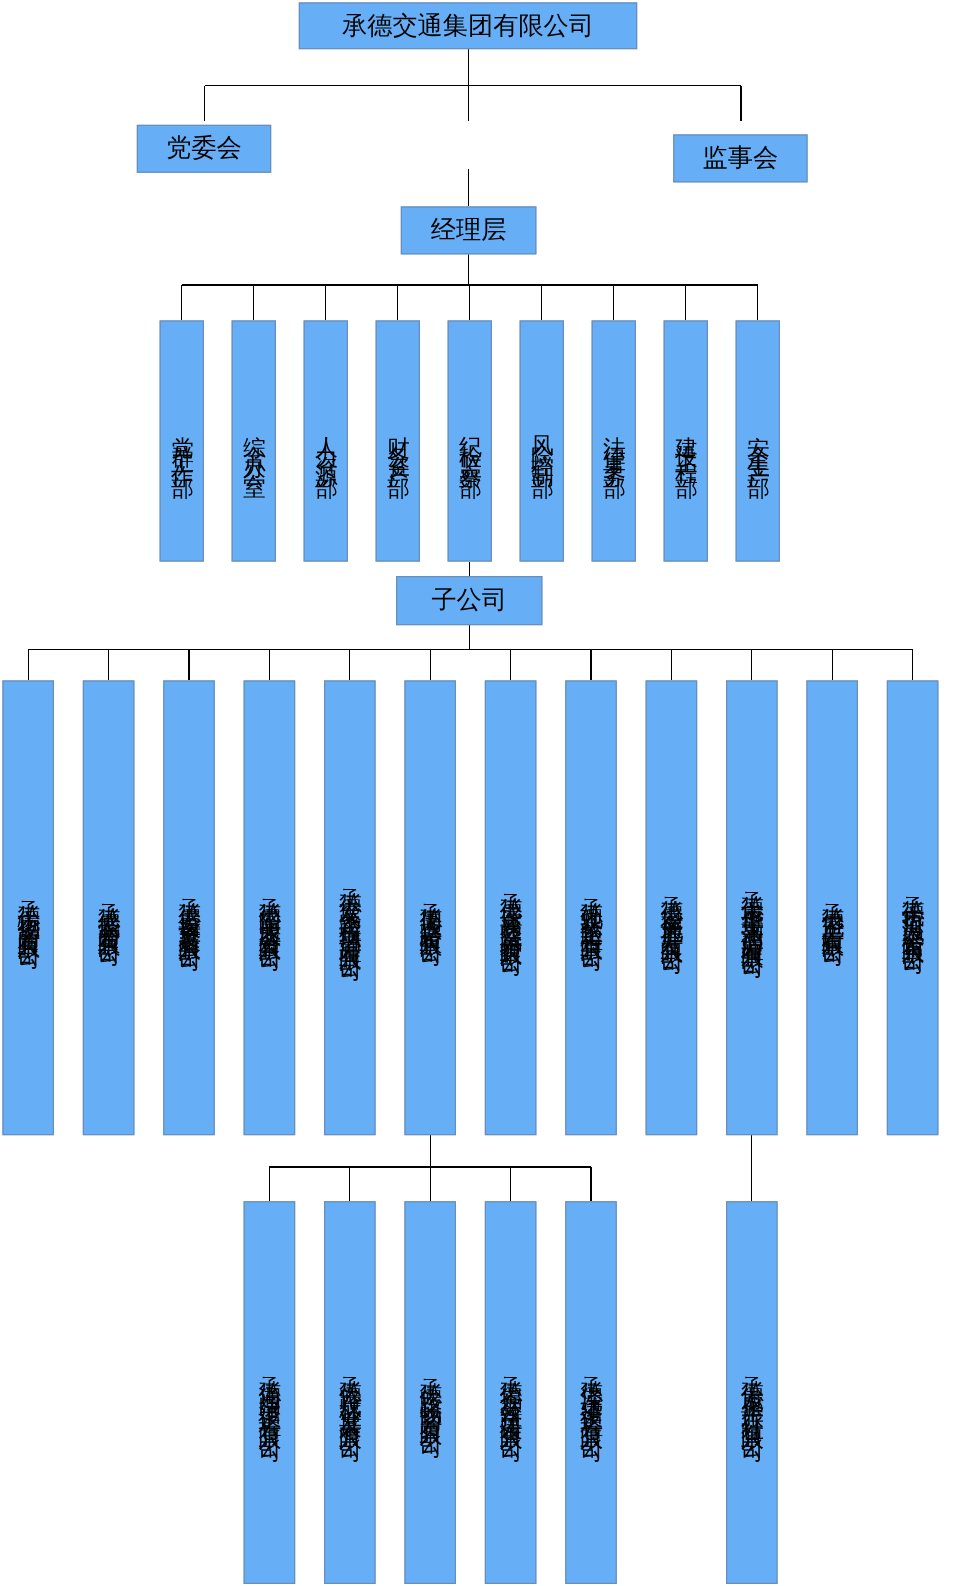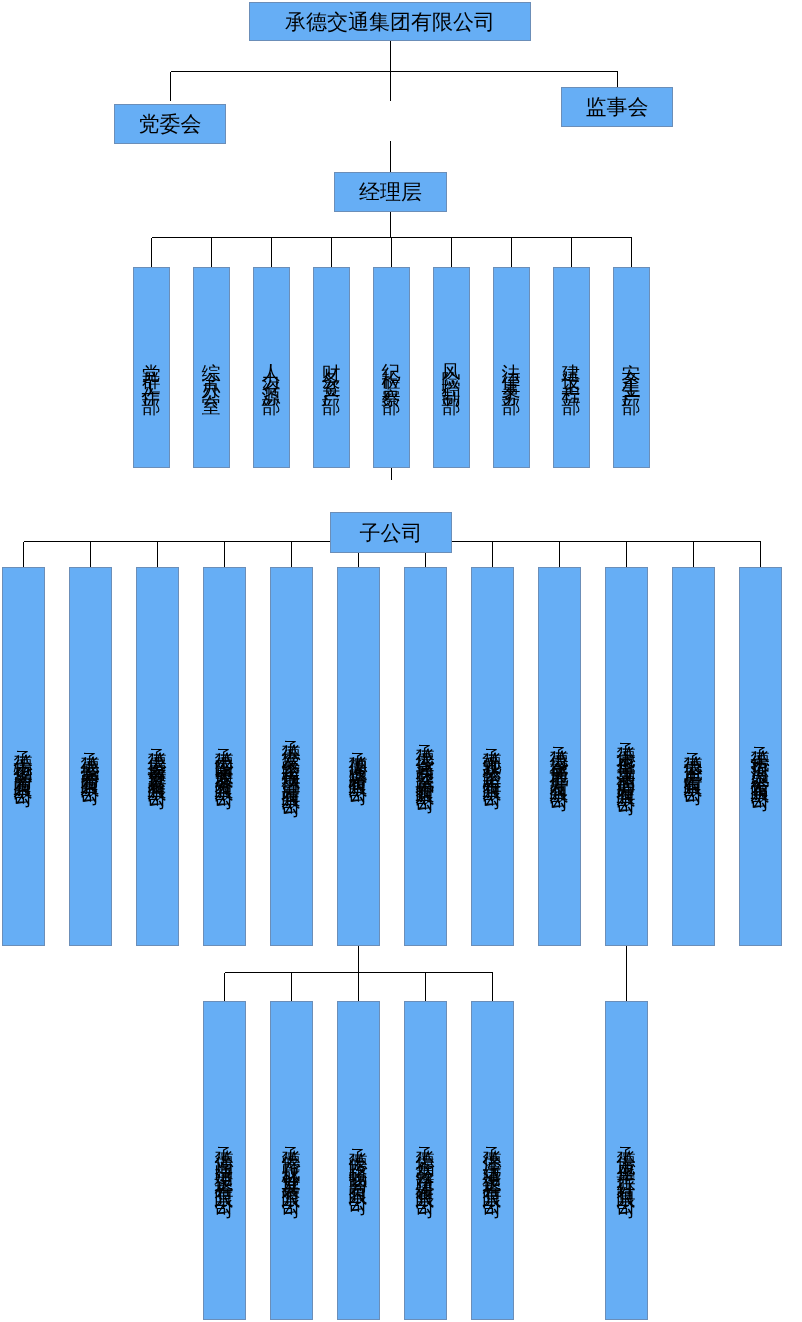--- a/index.html
+++ b/index.html
@@ -87,21 +87,21 @@
     <line x1="626.5" y1="946" x2="626.5" y2="1001"></line>
   </svg>
 
   <div class="node hnode" style="left:249px;top:2px;width:282px;height:39px;">
     <span>承德交通集团有限公司</span>
   </div>
 
   <div class="node hnode" style="left:114px;top:104px;width:112px;height:40px;">
     <span>党委会</span>
   </div>
-  <div class="node hnode" style="left:561px;top:87px;width:112px;height:40px;">
+  <div class="node hnode" style="left:561px;top:112px;width:112px;height:40px;">
     <span>监事会</span>
   </div>
 
   <div class="node hnode" style="left:334px;top:172px;width:113px;height:40px;">
     <span>经理层</span>
   </div>
 
   <div class="node vnode" style="left:133px;top:267px;width:37px;height:201px;">
     <span class="vtext dept">党群工作部</span>
   </div>
@@ -123,21 +123,21 @@
   <div class="node vnode" style="left:493px;top:267px;width:37px;height:201px;">
     <span class="vtext dept">法律事务部</span>
   </div>
   <div class="node vnode" style="left:553px;top:267px;width:37px;height:201px;">
     <span class="vtext dept">建设工程部</span>
   </div>
   <div class="node vnode" style="left:613px;top:267px;width:37px;height:201px;">
     <span class="vtext dept">安全生产部</span>
   </div>
 
-  <div class="node hnode" style="left:330px;top:480px;width:122px;height:41px;margin-top:32px;">
+  <div class="node hnode" style="left:330px;top:480px;width:122px;height:41px;">
     <span>子公司</span>
   </div>
 
   <div class="node vnode" style="left:2px;top:567px;width:43px;height:379px;">
     <span class="vtext">承德市物华商贸有限公司</span>
   </div>
   <div class="node vnode" style="left:69px;top:567px;width:43px;height:379px;">
     <span class="vtext">承德盛荣商贸有限公司</span>
   </div>
   <div class="node vnode" style="left:136px;top:567px;width:43px;height:379px;">

